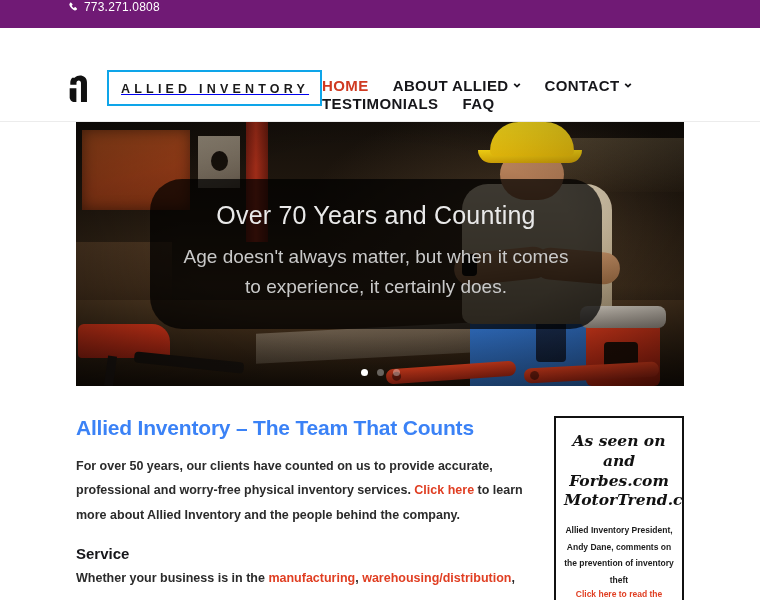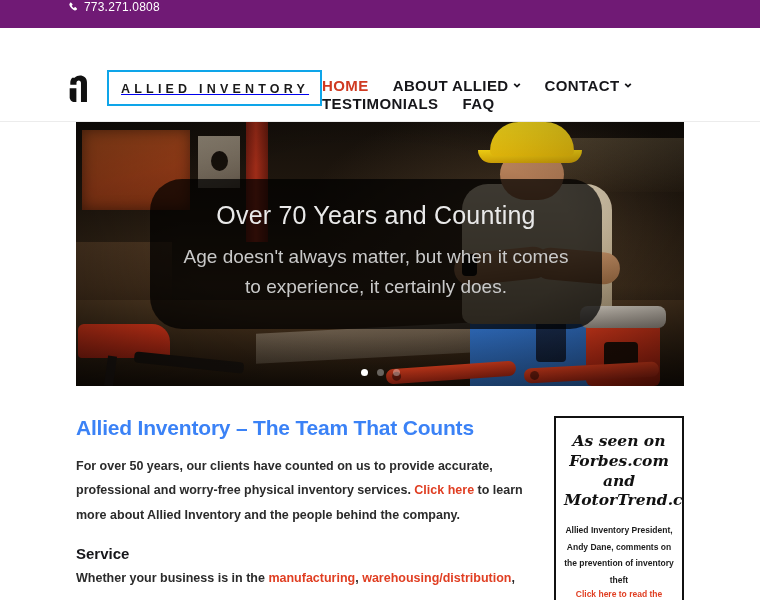--- a/index.html
+++ b/index.html
@@ -569,21 +569,21 @@
 
     <p class="para">
       <span>Whether your business is in the </span><a class="link" href="#">manufacturing</a><span>, </span><a class="link" href="#">warehousing/distribution</a><span>, </span>
     </p>
   </div>
 
   <div class="col-side">
     <div class="ad-box">
       <div class="ad-hand">
         <span class="big">As seen on</span>
+        <span class="big">and</span>
         <span class="big">Forbes.com</span>
-        <span class="big">and</span>
         <span class="big">MotorTrend.com</span>
       </div>
       <div class="ad-body">Allied Inventory President, Andy Dane, comments on the prevention of inventory theft</div>
       <a class="ad-cta" href="#">Click here to read the article</a>
     </div>
   </div>
 </div>
 
 </body></html>

